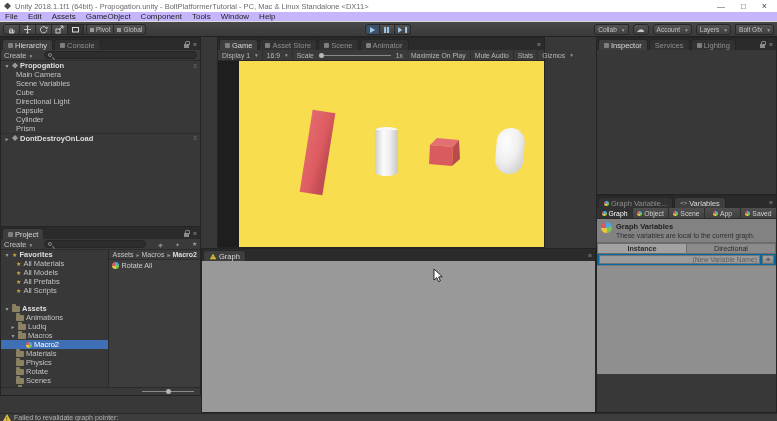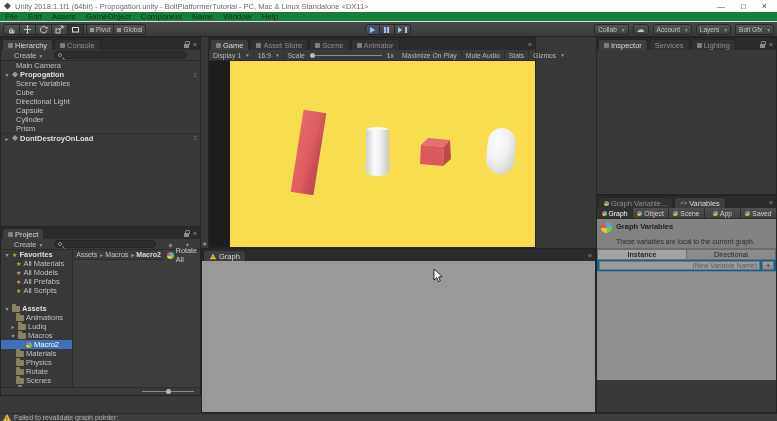--- a/index.html
+++ b/index.html
@@ -5,21 +5,21 @@
   *{margin:0;padding:0;box-sizing:border-box}
   html,body{background:#666}
   .app{position:relative;width:777px;height:421px;background:#383838;font-family:"Liberation Sans",sans-serif;overflow:hidden;font-size:8px}
 
   
   .titlebar{position:absolute;top:0;left:0;right:0;height:12px;background:#fff;display:flex;align-items:center;padding:0 4px;color:#6b6b6b}
   .unity-logo{width:7px;height:7px;background:#4a4a4a;clip-path:polygon(50% 0,100% 50%,50% 100%,0 50%)}
   .title-text{margin-left:4px;white-space:nowrap;font-size:7.5px}
   .win-controls{margin-left:auto;display:flex;gap:16px;align-items:center;color:#444;padding-right:6px;font-size:8px}
   .win-min::before{content:"—"}.win-max::before{content:"□"}.win-close::before{content:"×";font-size:9px}
-  .menubar{position:absolute;top:12px;left:0;right:0;height:10px;background:#15803d;border-bottom:1px solid #dcdcdc;display:flex;align-items:center;color:#222;font-size:8px}
+  .menubar{position:absolute;top:12px;left:0;right:0;height:10px;background:#c4b5fd;border-bottom:1px solid #dcdcdc;display:flex;align-items:center;color:#222;font-size:8px}
   .menu-item{padding:0 5px}
 
   
   .toolbar{position:absolute;top:22px;left:0;right:0;height:15px;background:linear-gradient(#484848,#3a3a3a);border-bottom:1px solid #232323}
   .tool-group{display:flex;position:absolute;top:2px}
   .tg-tools{left:3px}.tg-pivot{left:86px}.tg-play{left:50%;transform:translateX(-52%)}.tg-right{right:3px;gap:4px}
   .tbtn{height:11px;min-width:15px;background:linear-gradient(#525252,#404040);border:1px solid #282828;border-left:none;display:flex;align-items:center;justify-content:center;color:#c3c3c3;font-size:6.5px;padding:0 3px;gap:2px;white-space:nowrap}
   .tool-group .tbtn:first-child{border-left:1px solid #282828;border-radius:3px 0 0 3px}
   .tool-group .tbtn:last-child{border-radius:0 3px 3px 0}
   .tbtn.single{border-left:1px solid #282828;border-radius:3px}
@@ -30,35 +30,35 @@
   .mini-sq{width:4px;height:4px;background:#9a9a9a;display:inline-block}
   .icon-cloud::before{content:"☁";color:#c5c5c5;font-size:8px}
   .icon-play-tri{width:0;height:0;border-left:5px solid #9fc6ef;border-top:3px solid transparent;border-bottom:3px solid transparent}
   .pausebars{display:flex;gap:1px}.pausebars i{width:2px;height:6px;background:#9fc6ef}
   .stepbar{width:2px;height:6px;background:#9fc6ef;margin-left:1px}
 
   
   .panel{position:absolute;background:#383838;border:1px solid #242424}
   #hierarchy{left:0;top:37px;width:201px;height:206px}
   #project{left:0;top:226px;width:201px;height:170px}
-  #game{left:208px;top:37px;width:328px;height:211px}
+  #game{left:217px;top:37px;width:328px;height:211px}
   #graphp{left:201px;top:248px;width:395px;height:165px}
   #inspector{left:596px;top:37px;width:181px;height:158px}
   #vars{left:596px;top:195px;width:181px;height:218px}
 
   .tabbar{height:12px;background:#2b2b2b;display:flex;align-items:flex-end;padding-left:1px}
   .tab{height:11px;display:flex;align-items:center;gap:2px;padding:0 5px;font-size:7.5px;color:#8f8f8f;background:#323232;border:1px solid #262626;border-bottom:none;border-radius:3px 3px 0 0;margin-right:1px;white-space:nowrap}
   .tab.active{background:#3e3e3e;color:#d8d8d8}
   .tab-iconlet{width:5px;height:5px;background:#7f7f7f;border-radius:1px}
   .tabbar-end{margin-left:auto;display:flex;align-items:center;gap:4px;padding:0 3px 2px 0;color:#8a8a8a;font-size:6.5px}
   .icon-menu::before{content:"≡"}
   .icon-lock{width:5px;height:4px;background:#8a8a8a;position:relative;margin-top:3px;display:inline-block}
   .icon-lock::before{content:"";position:absolute;top:-3px;left:1px;width:3px;height:3px;border:1px solid #8a8a8a;border-bottom:none;border-radius:2px 2px 0 0}
 
-  .ptool{height:11px;background:#3a3a3a;border-bottom:1px solid #2b2b2b;display:flex;align-items:center;gap:12px;padding:0 13px;font-size:7.5px;color:#c0c0c0}
+  .ptool{height:11px;background:#3a3a3a;border-bottom:1px solid #2b2b2b;display:flex;align-items:center;gap:12px;padding:0 3px;font-size:7.5px;color:#c0c0c0}
   .searchbox{flex:1;height:8px;background:#2d2d2d;border:1px solid #252525;border-radius:4px;display:flex;align-items:center;padding-left:3px;gap:2px}
   .searchbox input{flex:1;background:transparent;border:none;outline:none;color:#ccc;font-size:7px;min-width:0}
   .icon-mag{width:4px;height:4px;border:1px solid #8a8a8a;border-radius:50%;position:relative;flex:none}
   .icon-mag::after{content:"";position:absolute;width:3px;height:1px;background:#8a8a8a;transform:rotate(45deg);left:3px;top:4px}
 
   .tree{font-size:7.5px;color:#c2c2c2}
   .trow{height:9px;display:flex;align-items:center;gap:2px;padding-left:3px;white-space:nowrap}
   .arrow{width:6px;color:#9a9a9a;font-size:6px;text-align:center;flex:none}
   .arr-down::before{content:"▾"}
   .arr-right::before{content:"▸"}
@@ -94,35 +94,35 @@
   .graph-body{position:absolute;top:12px;left:0;right:0;bottom:0;background:#999}
   .cursor{position:absolute;left:231px;top:8px}
 
   
   .scopes{height:11px;display:flex;background:#3a3a3a;border-bottom:1px solid #2a2a2a}
   .scope{flex:1;display:flex;align-items:center;justify-content:center;gap:2px;font-size:6.8px;color:#cfcfcf;background:linear-gradient(#4f4f4f,#404040);border-right:1px solid #2e2e2e}
   .scope:last-child{border-right:none}
   .scope .pinwheel{width:5px;height:5px}
   .scope.active{background:#323232;color:#fff}
   .vinfo{background:#828282;border-bottom:1px solid #6c6c6c;padding:3px 4px;display:flex;gap:4px;align-items:flex-start}
-  .vinfo-title{font-size:7.5px;font-weight:bold;color:#1d1d1d;margin-bottom:7px}
+  .vinfo-title{font-size:7.5px;font-weight:bold;color:#1d1d1d;margin-bottom:1px}
   .vinfo-text{font-size:6.8px;color:#2e2e2e}
   .vsubtabs{height:11px;display:flex;background:#84cc16}
   .vsub{flex:1;display:flex;align-items:center;justify-content:center;font-size:7.2px;color:#2a2a2a;background:#8b8b8b;border:1px solid #6e6e6e;border-left:none}
   .vsub:first-child{border-left:1px solid #6e6e6e}
   .vsub.active{background:#a2a2a2;font-weight:bold}
   .vnewrow{height:12px;display:flex;align-items:flex-end;background:#0369a1;padding:1px 2px;gap:2px;border-bottom:1px solid #7a7a7a}
   .vnew-input{flex:1;height:9px;background:#9b9b9b;border:1px solid #747474;font-size:6.8px;text-align:right;color:#333;padding:0 2px;font-family:inherit;min-width:0}
   .vnew-input::placeholder{color:#5e5e5e}
   .vadd{width:12px;height:9px;background:linear-gradient(#a0a0a0,#8b8b8b);border:1px solid #6f6f6f;font-size:8px;line-height:7px;color:#2d2d2d;text-align:center}
 
   
   .pbody{position:absolute;top:23px;left:0;right:0;bottom:8px;display:flex}
   .ptree{width:129px;border-right:1px solid #2a2a2a;overflow:hidden}
-  .ppane{flex:1;background:#3d3d3d;display:flex;}
+  .ppane{flex:1;background:#3d3d3d;display:flex;flex-direction:column}
   .crumbs{height:10px;background:#3a3a3a;border-bottom:1px solid #2c2c2c;display:flex;align-items:center;padding:0 3px;font-size:7px;color:#c5c5c5;gap:1px}
   .crumb+.crumb::before{content:"▸";margin:0 2px;color:#8a8a8a;font-size:6px}
   .pitem{height:10px;display:flex;align-items:center;gap:2px;padding:0 3px;font-size:7.2px;color:#cfcfcf}
   .pbottom{position:absolute;left:0;right:0;bottom:0;height:8px;background:#3a3a3a;border-top:1px solid #2b2b2b}
   .zoom-track{position:absolute;right:6px;top:3px;width:52px;height:1px;background:#8a8a8a}
   .zoom-knob{position:absolute;left:24px;top:-2px;width:5px;height:5px;border-radius:50%;background:#b5b5b5}
 
   
   .statusbar{position:absolute;left:0;right:0;bottom:0;height:8px;background:#3c3c3c;border-top:1px solid #2a2a2a;display:flex;align-items:center;gap:3px;padding:0 3px;font-size:7px;color:#b3b3b3}
   .icon-warn{position:relative;width:8px;height:7px;flex:none}
@@ -144,21 +144,21 @@
       <span class="win-close"></span>
     </span>
   </div>
 
   <div class="menubar">
     <span class="menu-item">File</span>
     <span class="menu-item">Edit</span>
     <span class="menu-item">Assets</span>
     <span class="menu-item">GameObject</span>
     <span class="menu-item">Component</span>
-    <span class="menu-item">Name</span>
+    <span class="menu-item">Tools</span>
     <span class="menu-item">Window</span>
     <span class="menu-item">Help</span>
   </div>
 
   <div class="toolbar">
     <div class="tool-group tg-tools">
       <div class="tbtn">
         <svg class="ticon" width="9" height="9">
             <path d="M2.5 8V4.5M4 8V3M5.5 8V4M7 8V5M2.5 8h4.5" stroke="#c8c8c8" stroke-width="1" fill="none"></path>
           </svg>
@@ -253,29 +253,29 @@
       </div>
     </div>
     <div class="ptool">
       <span class="create-btn dd"><span>Create</span></span>
       <span class="searchbox">
           <span class="icon-mag"></span>
           <input style="">
         </span>
     </div>
     <div class="tree">
-      <div class="trow ind1">
-          <span>Main Camera</span>
-        </div>
       <div class="trow">
         <span class="arrow arr-down"></span>
         <span class="scene-icon"></span>
         <span class="bold">Propogation</span>
         <span class="row-menu icon-menu"></span>
       </div>
+      <div class="trow ind1">
+          <span>Main Camera</span>
+        </div>
       <div class="trow ind1">
           <span>Scene Variables</span>
         </div>
       <div class="trow ind1">
           <span>Cube</span>
         </div>
       <div class="trow ind1">
           <span>Directional Light</span>
         </div>
       <div class="trow ind1">

